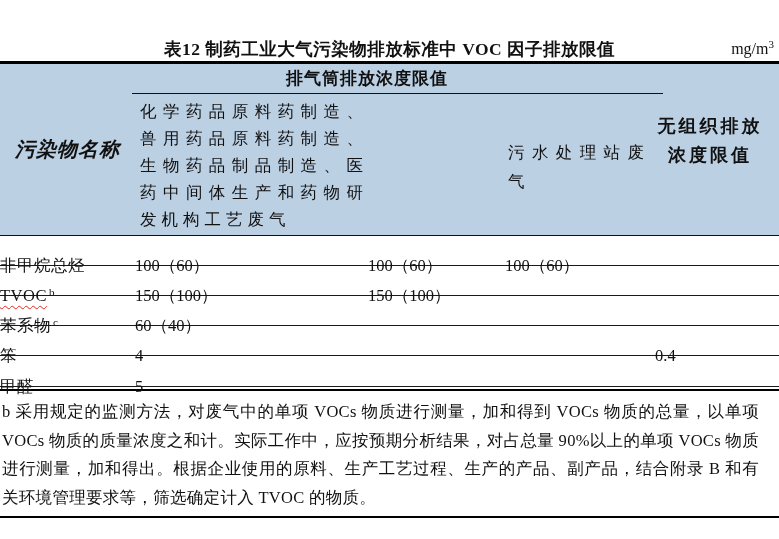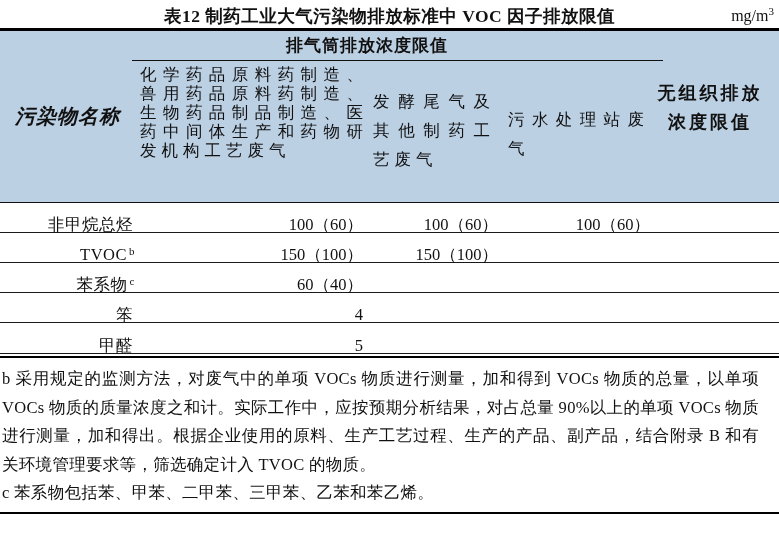--- a/index.html
+++ b/index.html
@@ -4,21 +4,21 @@
 <style>
   * { margin: 0; padding: 0; box-sizing: border-box; }
   html, body { background: #ffffff; }
   body {
     width: 779px; height: 539px;
     font-family: "Liberation Serif", "DejaVu Serif", serif;
     color: #111111;
     overflow: hidden;
     position: relative;
   }
-  .page { position: absolute; inset: 0; }
+  .page { position: absolute; inset: 0; margin-top: 33px; }
 
   
   .title-row { position: relative; height: 28px; }
   .doc-title {
     position: absolute; left: 0; right: 0; top: 4px;
     text-align: center; font-weight: bold; font-size: 17.5px;
     letter-spacing: 0.5px;
   }
   .unit {
     position: absolute; right: 5px; top: 5px;
@@ -47,21 +47,21 @@
   .spanner {
     position: absolute; left: 132px; top: 3px; width: 470px;
     text-align: center; font-weight: bold; font-size: 17px; letter-spacing: 1px;
   }
   .spanner-line {
     position: absolute; left: 132px; top: 29px; width: 531px; height: 1.5px;
     background: #111;
   }
   .col2-head {
     position: absolute; left: 140px; top: 34px; width: 228px;
-    font-size: 16.5px; line-height: 19px; letter-spacing: 5px;
+    font-size: 16.5px; line-height: 27px; letter-spacing: 5px;
     text-align: justify;
   }
   .col3-head {
     position: absolute; left: 373px; top: 56px; width: 122px;
     font-size: 16.5px; line-height: 29px; letter-spacing: 5px;
     text-align: justify;
   }
   .col4-head {
     position: absolute; left: 508px; top: 74px; width: 142px;
     font-size: 16.5px; line-height: 29px; letter-spacing: 6px;
@@ -74,31 +74,32 @@
   }
 
   
   .trow {
     position: relative; height: 30px;
     border-bottom: 1px solid #1a1a1a;
     font-size: 16.5px;
   }
   .trow.last { border-bottom: none; }
   .cell {
-    position: absolute; top: 8px; height: 100%;
-    display: flex; align-items: center; justify-content: flex-end;
+    position: absolute; top: 16px; height: 100%;
+    display: flex; align-items: center; justify-content: flex-start;
     white-space: nowrap;
   }
   .cell.name { left: 0;   width: 135px; letter-spacing: 0.5px; }
   .cell.v2   { left: 135px; width: 228px; }
   .cell.v3   { left: 368px; width: 130px; }
   .cell.v4   { left: 505px; width: 145px; }
   .cell.v5   { left: 655px; width: 112px; }
   .cell sup { font-size: 11px; margin-left: 2px; line-height: 0; position: relative; top: -4px; }
   .squiggle {
+    text-decoration: underline;
     text-decoration-style: wavy;
     text-decoration-color: #e02a1f;
     text-decoration-thickness: 1px;
     text-underline-offset: 4px;
   }
 
   
   .footnotes { padding: 7px 20px 0 2px; }
   .fnote {
     font-size: 16.5px; line-height: 28.5px;
@@ -115,21 +116,20 @@
     <div class="unit"><span>mg/m</span><sup>3</sup></div>
   </div>
 
   <div class="rule-top"></div>
 
   <div class="thead">
     <div class="col1-head">污染物名称</div>
     <div class="spanner">排气筒排放浓度限值</div>
     <div class="spanner-line"></div>
     <div class="col2-head">化学药品原料药制造、兽用药品原料药制造、生物药品制品制造、医药中间体生产和药物研发机构工艺废气</div>
-    <div class="col3-head">发酵尾气及其他制药工艺废气</div>
     <div class="col4-head">污水处理站废气</div>
     <div class="col5-head">无组织排放浓度限值</div>
   </div>
 
   <div class="tbody">
 
     <div class="trow">
       <div class="cell name">
           <span>非甲烷总烃</span>
           <sup></sup>
@@ -163,20 +163,21 @@
     </div>
 
     <div class="trow">
       <div class="cell name">
           <span>笨</span>
           <sup></sup>
         </div>
       <div class="cell v2">4</div>
       <div class="cell v3"></div>
       <div class="cell v4"></div>
+      <div class="cell v5">0.4</div>
     </div>
 
     <div class="trow last">
       <div class="cell name">
           <span>甲醛</span>
           <sup></sup>
         </div>
       <div class="cell v2">5</div>
       <div class="cell v3"></div>
       <div class="cell v4"></div>
@@ -184,18 +185,17 @@
 
   </div>
 
   <div class="double-rule">
     <div class="dr1"></div>
     <div class="dr2"></div>
   </div>
 
   <div class="footnotes">
     <p class="fnote">b 采用规定的监测方法，对废气中的单项 VOCs 物质进行测量，加和得到 VOCs 物质的总量，以单项 VOCs 物质的质量浓度之和计。实际工作中，应按预期分析结果，对占总量 90%以上的单项 VOCs 物质进行测量，加和得出。根据企业使用的原料、生产工艺过程、生产的产品、副产品，结合附录 B 和有关环境管理要求等，筛选确定计入 TVOC 的物质。</p>
-    <p class="fnote">c 苯系物包括苯、甲苯、二甲苯、三甲苯、乙苯和苯乙烯。</p>
   </div>
 
   <div class="rule-bottom"></div>
 
 </div>
 
 </body></html>

